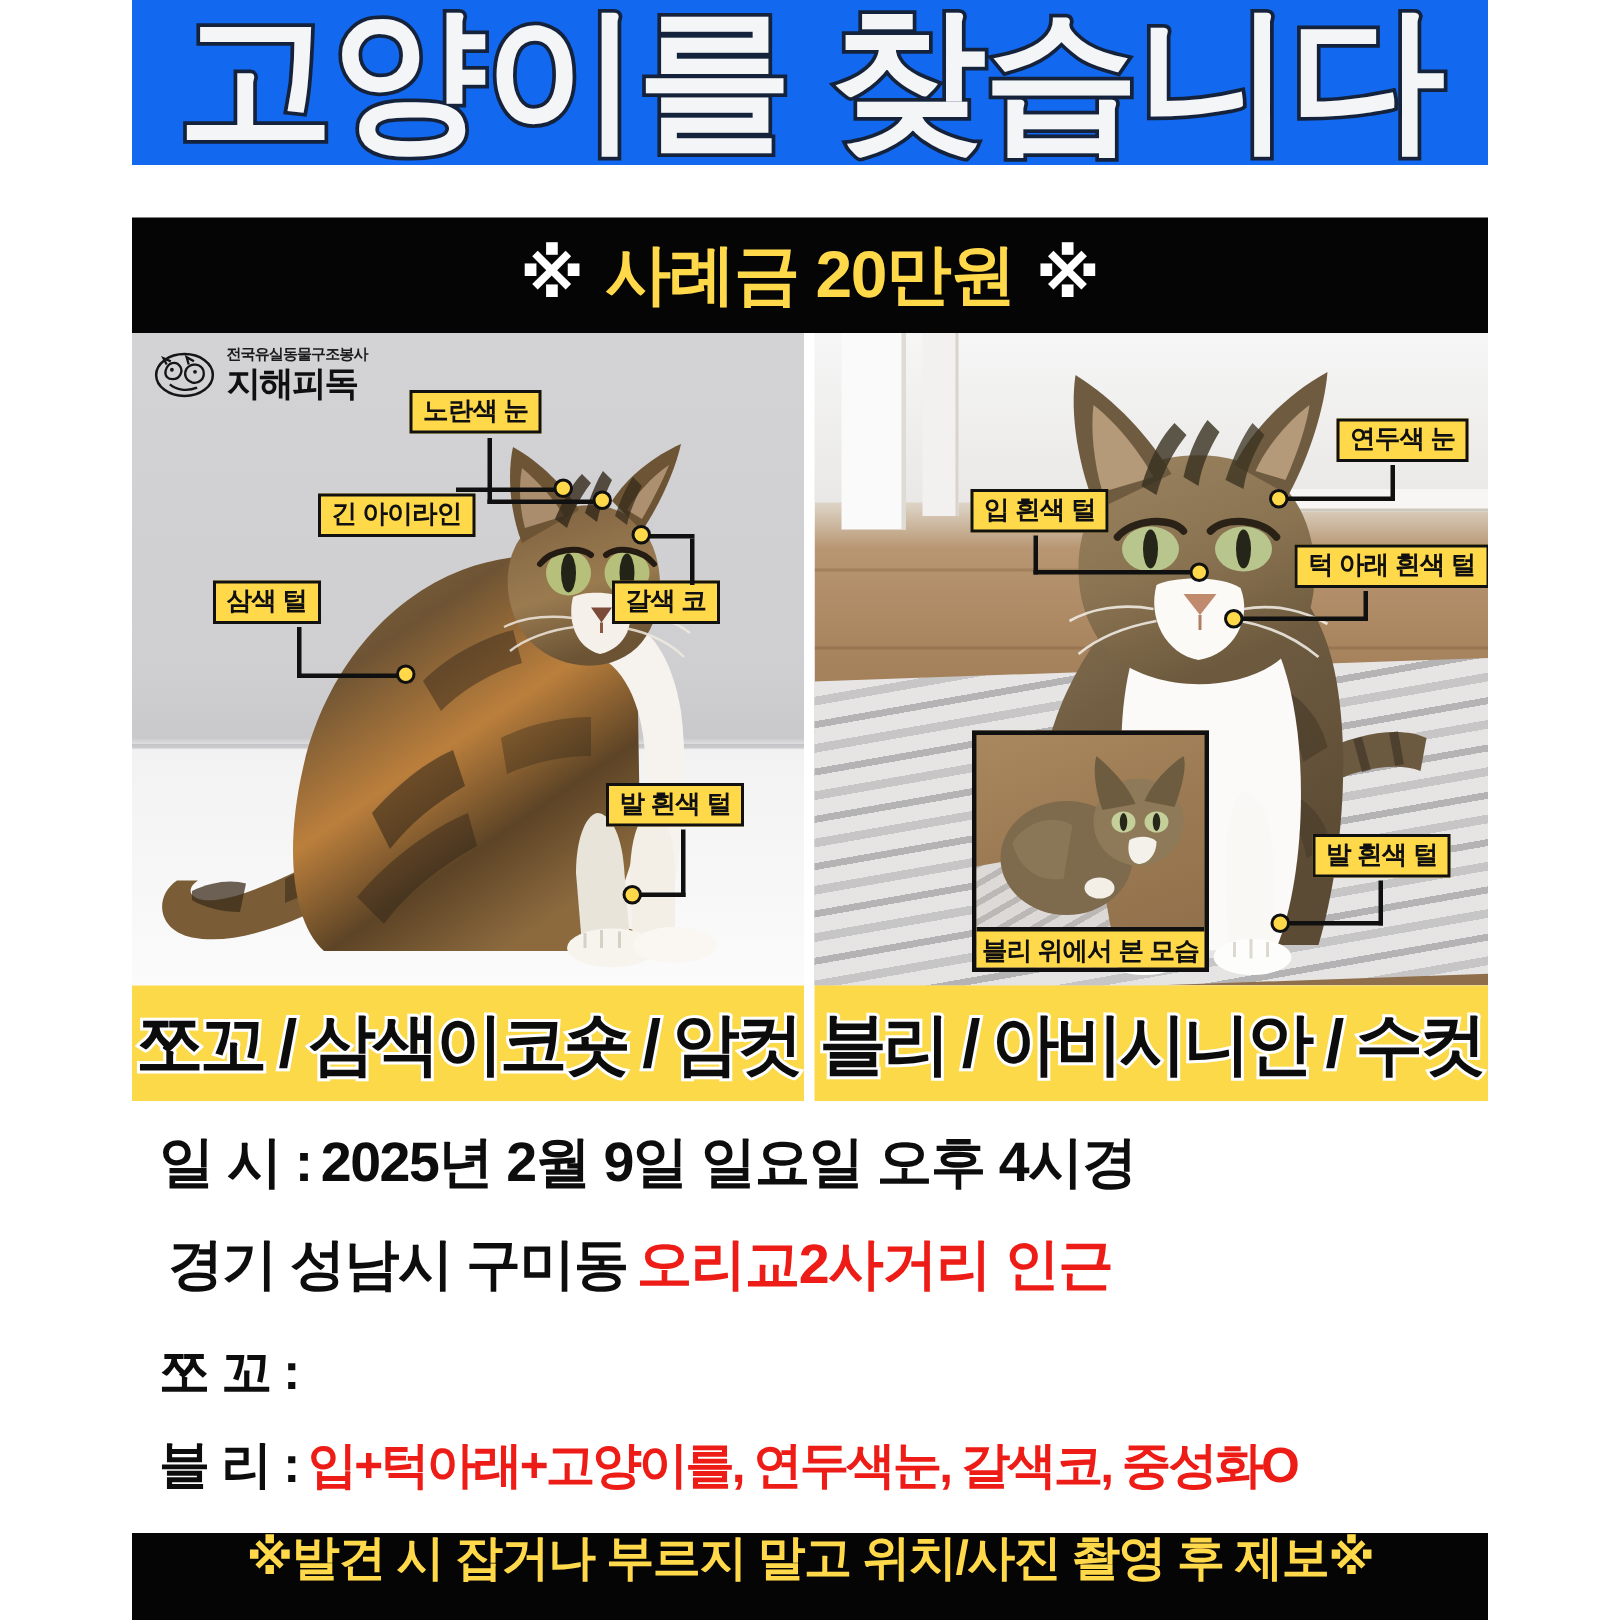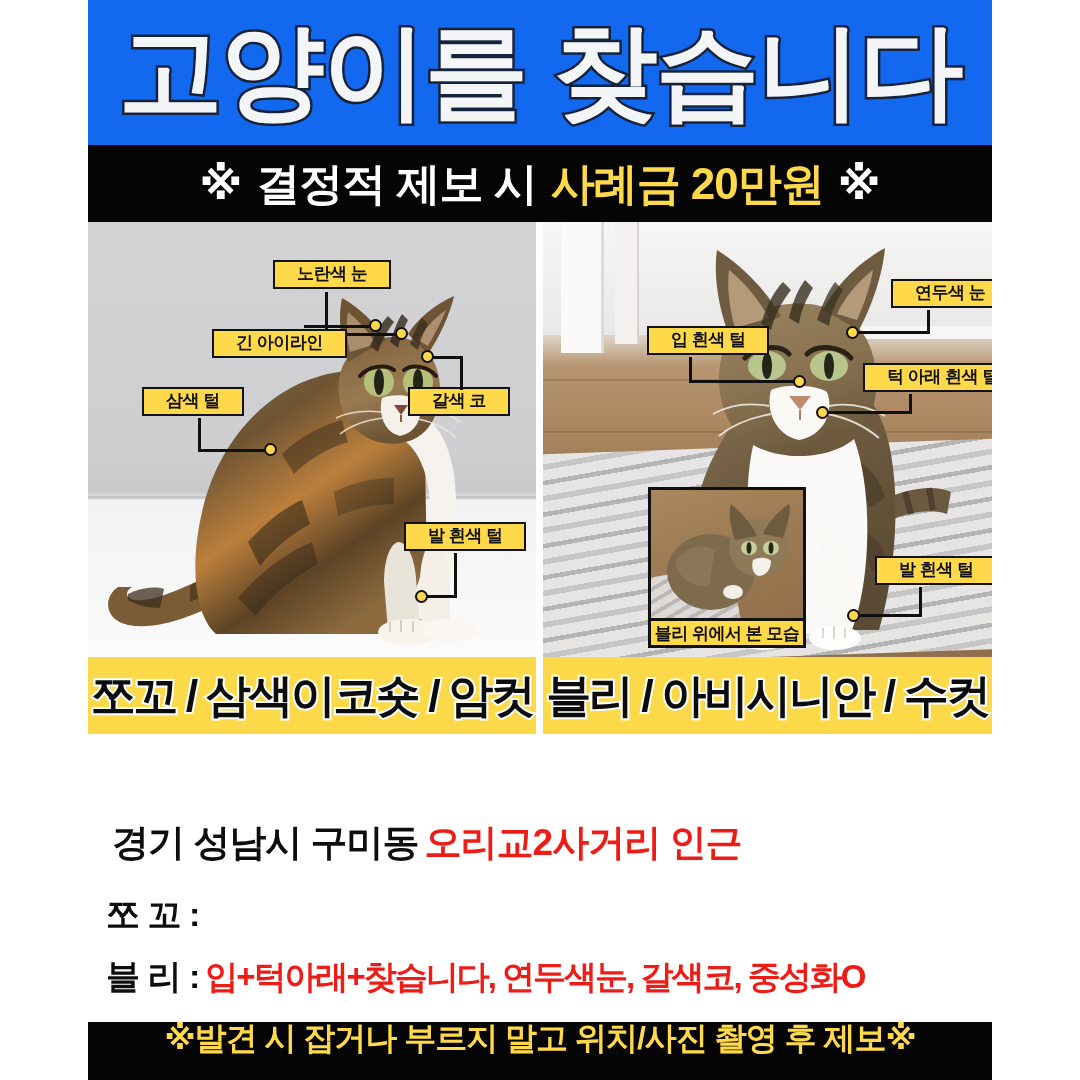--- a/index.html
+++ b/index.html
@@ -2,21 +2,21 @@
 <html><head>
 <meta charset="utf-8">
 <style>
   html,body{margin:0;padding:0;background:#ffffff;}
   body{width:1080px;height:1080px;overflow:hidden;font-family:"Liberation Sans","DejaVu Sans",sans-serif;}
 
   .poster{position:relative;width:1080px;height:1080px;background:#ffffff;}
 
   
   .header-blue{
-    position:absolute;left:88px;top:0;width:904px;height:145px;
+    position:absolute;left:88px;top:0;width:904px;height:110px;
     background:#1268ef;display:flex;align-items:center;justify-content:center;overflow:hidden;
   }
   .header-title{
     font-size:104px;font-weight:700;letter-spacing:-2px;color:#f4f5f7;
     -webkit-text-stroke:5px #14223c;paint-order:stroke fill;
     line-height:1;white-space:nowrap;margin-top:-4px;
   }
 
   .header-black{
     position:absolute;left:88px;top:145px;width:904px;height:77px;
@@ -50,21 +50,21 @@
       background:repeating-linear-gradient(-8deg,#e9e9ea 0 9px,#c9c9cb 9px 14px,#e9e9ea 14px 23px,#b6b6b9 23px 27px);
       transform:rotate(-2deg) scale(1.15);transform-origin:bottom center;opacity:.96;}
 
   
   .cat-svg{position:absolute;}
 
   
   .anno{position:absolute;}
   .anno-box{
     position:absolute;background:#ffd94a;border:2px solid #111;
-    font-size:17px;font-weight:700;color:#101010;padding:3px 22px 4px;
+    font-size:17px;font-weight:700;color:#101010;padding:3px 7px 4px;
     line-height:1.05;white-space:nowrap;letter-spacing:-.5px;
   }
   .leader{position:absolute;background:#101010;}
   .dot{position:absolute;width:13px;height:13px;border-radius:50%;background:#ffd94a;border:2px solid #101010;box-sizing:border-box;}
 
   
   .inset{position:absolute;left:105px;top:265px;width:152px;height:155px;border:3px solid #101010;overflow:hidden;background:#8f6e4b;}
   .inset-scene{position:absolute;inset:0;background:linear-gradient(160deg,#a9885f 0%,#9b7a53 45%,#8e6e49 100%);}
   .inset-rug{position:absolute;left:-12%;bottom:-8%;width:70%;height:55%;
       background:repeating-linear-gradient(-20deg,#e4e4e5 0 7px,#bfbfc1 7px 11px);opacity:.9;transform:rotate(-10deg);}
@@ -107,21 +107,20 @@
 <body>
 
 <div class="poster">
 
   <div class="header-blue">
     <div class="header-title">고양이를 찾습니다</div>
   </div>
 
   <div class="header-black">
     <span class="hb-mark">※</span>
-    <span class="hb-text">결정적 제보 시</span>
     <span class="hb-text reward">사례금 20만원</span>
     <span class="hb-mark">※</span>
   </div>
 
   <div class="photos">
 
     <div class="panel left">
       <div class="scene-left"></div>
       <div class="floor-edge"></div>
 
@@ -185,20 +184,36 @@
         <path d="M303,173 L303,180" stroke="#8a5742" stroke-width="2"></path>
 
         <g stroke="#efe9df" stroke-width="1.6" opacity=".85" fill="none">
           <path d="M284,170 C266,168 250,170 238,176"></path>
           <path d="M285,176 C268,178 252,184 242,192"></path>
           <path d="M321,170 C338,168 352,172 362,180"></path>
           <path d="M320,177 C336,180 350,188 358,196"></path>
         </g>
       </svg>
 
+      <div class="logo">
+        <svg class="logo-mark" viewBox="0 0 60 48">
+          <ellipse cx="30" cy="24" rx="27" ry="20" fill="none" stroke="#151515" stroke-width="2.4"></ellipse>
+          <path d="M12,20 C14,12 22,10 26,16 C29,21 25,28 19,28 C14,28 11,25 12,20 Z" fill="none" stroke="#151515" stroke-width="2.2"></path>
+          <path d="M13,14 L10,8 L17,11" fill="none" stroke="#151515" stroke-width="2.2"></path>
+          <circle cx="18" cy="19" r="1.8" fill="#151515"></circle>
+          <path d="M32,18 C36,12 46,13 48,20 C50,27 44,33 37,31 C31,29 29,23 32,18 Z" fill="none" stroke="#151515" stroke-width="2.2"></path>
+          <path d="M34,14 L32,7 L39,11" fill="none" stroke="#151515" stroke-width="2.2"></path>
+          <circle cx="40" cy="21" r="1.8" fill="#151515"></circle>
+          <path d="M16,33 C22,38 32,40 42,36" fill="none" stroke="#151515" stroke-width="2.2"></path>
+        </svg>
+        <div class="logo-txt">
+          <span class="logo-small">전국유실동물구조봉사</span>
+          <span class="logo-big">지해피독</span>
+        </div>
+      </div>
 
       <div class="anno">
         <div class="anno-box" style="left:185px;top:38px;">노란색 눈</div>
         <div class="leader" style="left:237px;top:70px;width:3px;height:44px;"></div>
         <div class="leader" style="left:237px;top:111px;width:76px;height:3px;"></div>
         <div class="dot" style="left:307px;top:105px;"></div>
       </div>
 
       <div class="anno">
         <div class="anno-box" style="left:124px;top:85px;margin-top:22px;">긴 아이라인</div>
@@ -354,30 +369,34 @@
   <div class="namebars">
     <div class="namebar left">
       <span>쪼꼬 / 삼색이코숏 / 암컷</span>
     </div>
     <div class="namebar right">
       <span>블리 / 아비시니안 / 수컷</span>
     </div>
   </div>
 
   <div class="info">
+    <div class="info-row r1">
+      <span class="lbl">일 시 :</span>
+      <span class="val">2025년 2월 9일 일요일 오후 4시경</span>
+    </div>
     <div class="info-row r2">
       <span class="val">경기 성남시 구미동</span>
       <span class="val red">오리교2사거리 인근</span>
     </div>
     <div class="info-row r3 small-row">
       <span class="lbl">쪼 꼬 :</span>
     </div>
     <div class="info-row r4 small-row">
       <span class="lbl">블 리 :</span>
-      <span class="val red">입+턱아래+찾습니다, 연두색눈, 갈색코, 중성화O</span>
+      <span class="val red">입+턱아래+고양이를, 연두색눈, 갈색코, 중성화O</span>
     </div>
   </div>
 
   <div class="footer">
     <span>※발견 시 잡거나 부르지 말고 위치/사진 촬영 후 제보※</span>
   </div>
 
 </div>
 
 </body></html>

